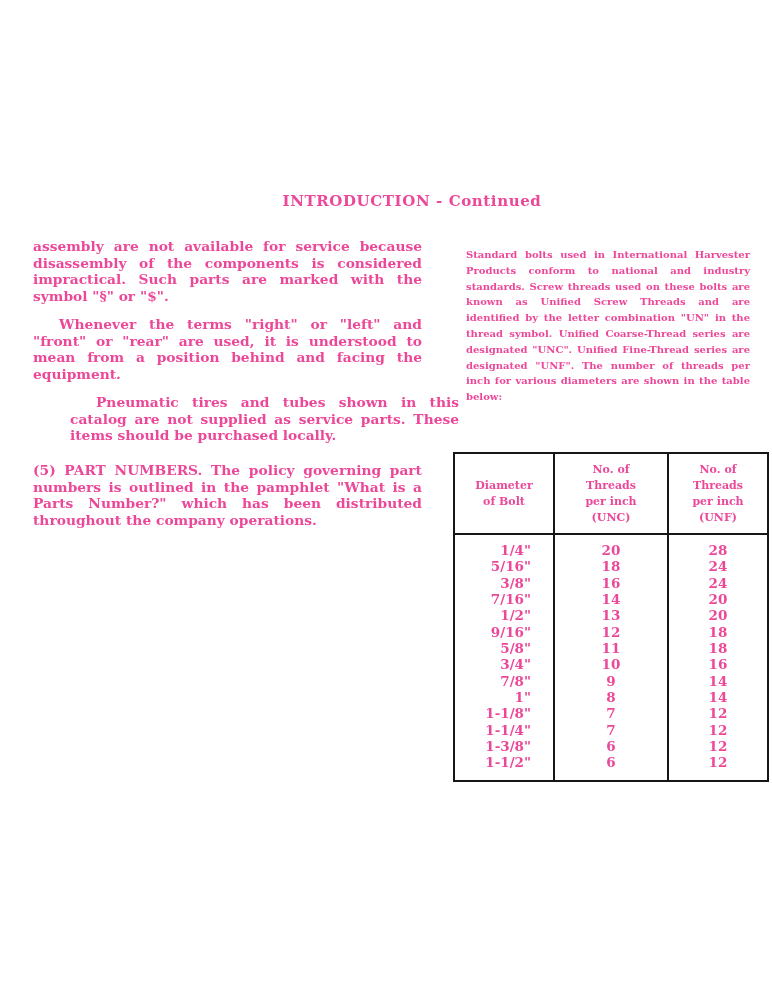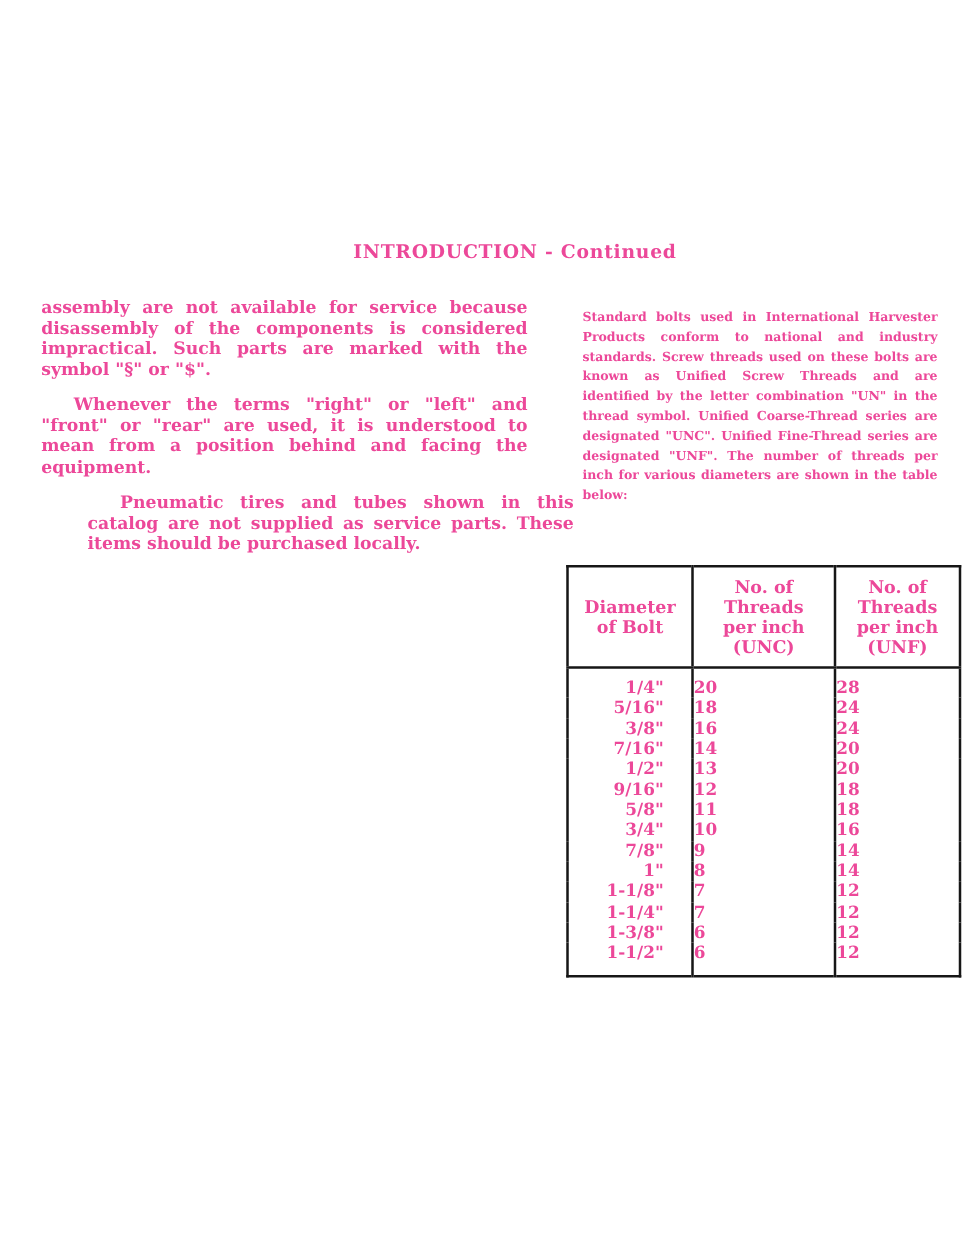--- a/index.html
+++ b/index.html
@@ -33,45 +33,46 @@
     font-size:10px; font-weight:bold; line-height:15.8px;
     text-align:justify; margin:0;
   }
   table.thread-table {
     position:absolute; left:453px; top:452px; width:314px;
     border-collapse:collapse; table-layout:fixed;
     border:2px solid #161616;
   }
   .thread-table th {
     height:79px; text-align:center; vertical-align:middle;
-    font-size:14px; font-weight:bold; line-height:16px;
+    font-size:11px; font-weight:bold; line-height:16px;
     padding:0; border-bottom:2px solid #161616;
   }
   .thread-table th + th, .thread-table td + td {
     border-left:2px solid #161616;
   }
   .thread-table td {
     font-size:13.5px; font-weight:bold; line-height:16.35px; padding:0;
   }
   .thread-table td.c0 { text-align:right; padding-right:22px; }
-  .thread-table td.c1, .thread-table td.c2 { }
+  .thread-table td.c1, .thread-table td.c2 { text-align:center; }
   .thread-table tbody tr:first-child td { padding-top:7px; }
   .thread-table tbody tr:last-child td { padding-bottom:9px; }
   .hline { display:block; }
 </style>
 </head>
 <body>
 
 <div class="page">
 
   <h1 class="title">INTRODUCTION - Continued</h1>
 
   <p class="para p1">assembly are not available for service because disassembly of the components is considered impractical.  Such parts are marked with the symbol "§" or "$".</p>
   <p class="para p2">Whenever the terms "right" or "left" and "front" or "rear" are used, it is understood to mean from a position behind and facing the equipment.</p>
   <p class="para p3">Pneumatic tires and tubes shown in this catalog are not supplied as service parts.  These items should be purchased locally.</p>
+  <p class="para p4">(5) PART NUMBERS.  The policy governing part numbers is outlined in the pamphlet "What is a Parts Number?" which has been distributed throughout the company operations.</p>
 
   <p class="intro">Standard bolts used in International Harvester Products conform to national and industry standards.  Screw threads used on these bolts are known as Unified Screw Threads and are identified by the letter combination "UN" in the thread symbol.  Unified Coarse-Thread series are designated "UNC".  Unified Fine-Thread series are designated "UNF".  The number of threads per inch for various diameters are shown in the table below:</p>
 
   <table class="thread-table">
     <colgroup>
       <col style="width:100px">
       <col style="width:114px">
       <col style="width:100px">
     </colgroup>
     <thead>

